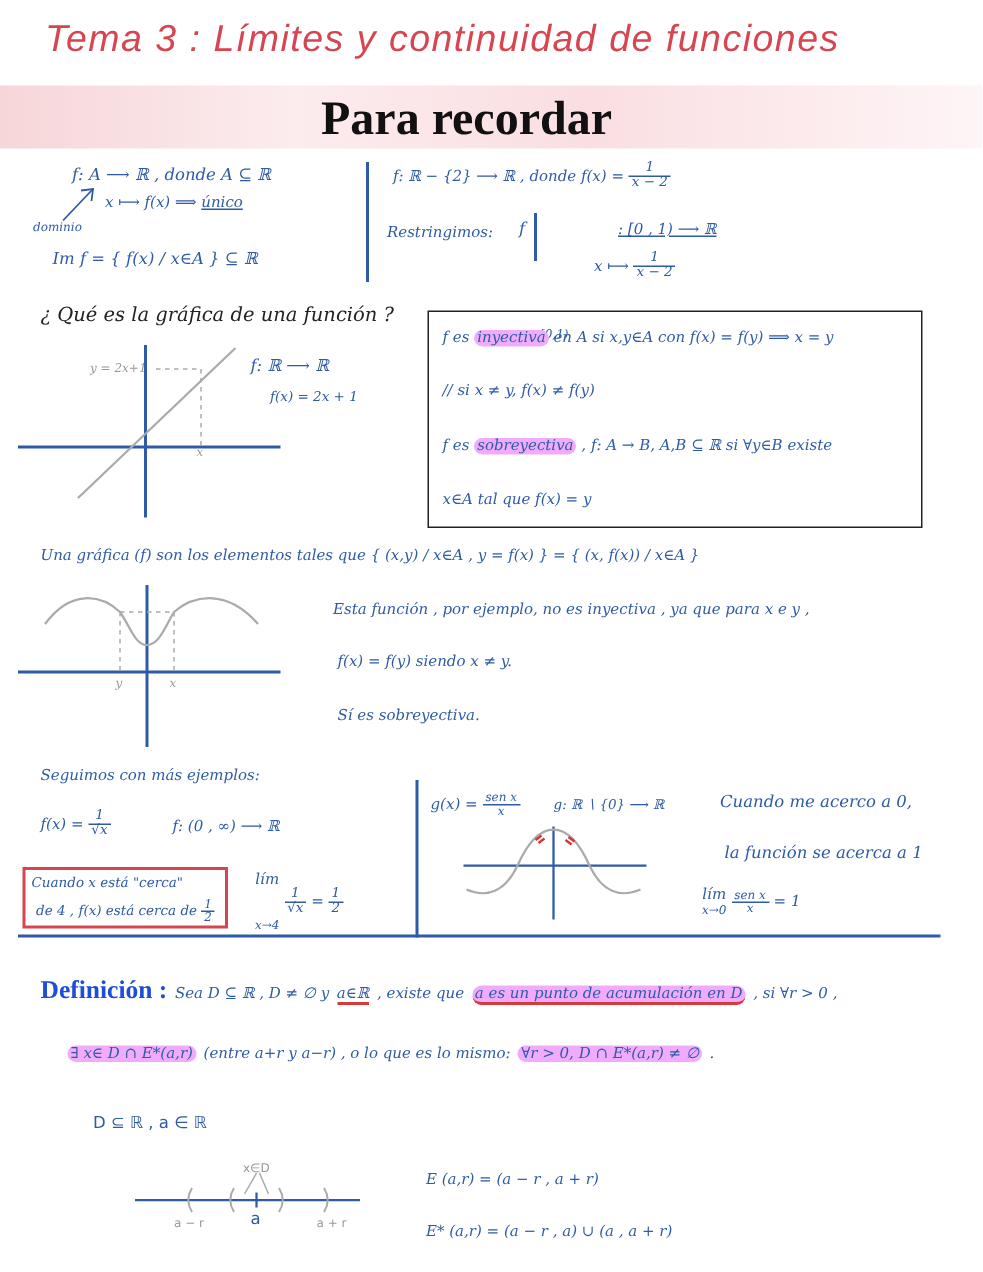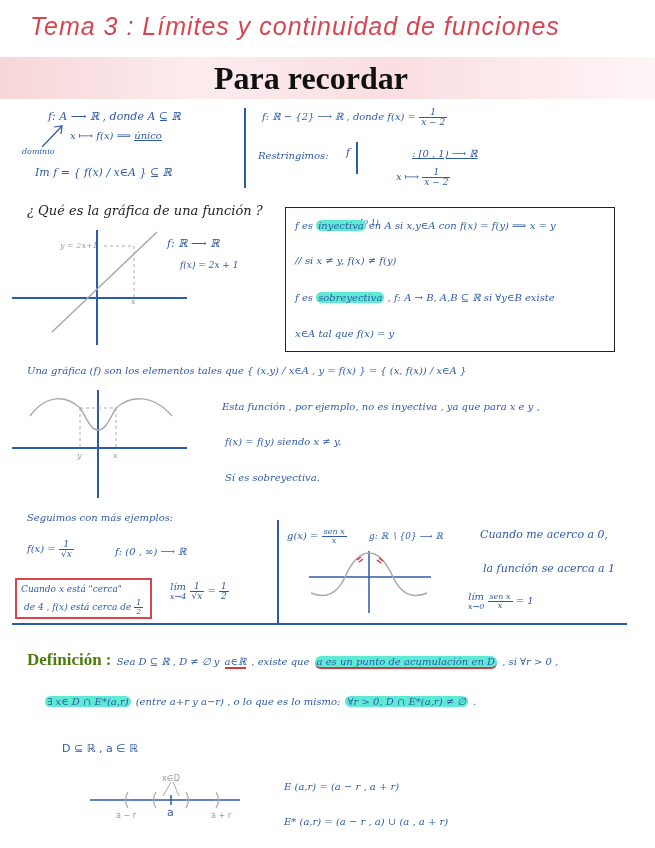--- a/index.html
+++ b/index.html
@@ -10,30 +10,30 @@
     .title { font-family: Liberation Sans, sans-serif; font-style: italic; color: #d64550; font-size: 25px; letter-spacing: 1px; }
     .banner { position: absolute; left: 0; top: 57px; width: 655px; height: 42px;
       background: linear-gradient(90deg, rgba(240,180,185,0.55) 0%, rgba(246,200,205,0.35) 30%, rgba(245,190,196,0.5) 60%, rgba(250,215,220,0.25) 100%); }
     .banner-title { font-family: "Liberation Serif", serif; font-weight: bold; color: #111; font-size: 32px; }
     .s11 { font-size: 11px; }
     .s10 { font-size: 10px; }
     .s9 { font-size: 9px; }
     .s8 { font-size: 8px; }
     .black { color: #222; font-family: "DejaVu Serif", serif; font-style: italic; }
     .grey { color: #999; }
-    .hl { background: #5eead4; border-radius: 6px; padding: 0 2px; margin-top: 23px; }
+    .hl { background: #f0abfc; border-radius: 6px; padding: 0 2px; margin-top: 23px; }
     .ul-red { border-bottom: 2px solid #d63a3a; }
     .vline { position: absolute; width: 2px; background: #2e5aa6; }
     .hline { position: absolute; height: 2px; background: #2e5aa6; }
     .box-black { position: absolute; border: 1.5px solid #222; }
     .box-red { position: absolute; border: 2px solid #d64550; }
     .frac { display: inline-block; vertical-align: middle; text-align: center; line-height: 1.05; }
     .frac .num { display: block; border-bottom: 1px solid currentColor; padding: 0 2px; }
     .frac .den { display: block; padding: 0 2px; }
-    .def-label { font-family: "Liberation Serif", serif; font-weight: bold; color: #4d7c0f; font-size: 17px; }
+    .def-label { font-family: "Liberation Serif", serif; font-weight: bold; color: #1d4ed8; font-size: 17px; }
     svg { position: absolute; overflow: visible; }
   </style>
 </head>
 <body>
 
 <div class="abs title" style="left:30px; top:12px;">Tema 3 : Límites y continuidad de funciones</div>
 
 <div class="banner"></div>
 <div class="abs banner-title" style="left:214px; top:60px;">Para recordar</div>
 
@@ -122,21 +122,21 @@
 <div class="abs hand s10" style="left:115px; top:546px;">f: (0 , ∞) ⟶ ℝ</div>
 
 <div class="box-red" style="left:15px; top:578px; width:137px; height:41px;"></div>
 <div class="abs hand s9" style="left:21px; top:584px;">Cuando x está "cerca"</div>
 <div class="abs hand s9" style="left:24px; top:599px;">
   <span>de 4 , f(x) está cerca de</span>
   <span class="frac s8"><span class="num">1</span><span class="den">2</span></span>
 </div>
 
 <div class="abs hand s10" style="left:170px; top:582px;">
-  <span class="frac" style="border:none;"><span style="display:block;">lím</span><span class="s8" style="display:block;">x→4</span></span>
+  <span class="frac" style="border:none;"><span style="display:block;">lím</span><span class="s8" style="display:block;margin-top:20px;">x→4</span></span>
   <span class="frac s9"><span class="num">1</span><span class="den">√x</span></span>
   <span>=</span>
   <span class="frac s9"><span class="num">1</span><span class="den">2</span></span>
 </div>
 
 <div class="vline" style="left:277px; top:520px; height:105px;"></div>
 
 <div class="abs hand s10" style="left:287px; top:528px;">
   <span>g(x) =</span>
   <span class="frac s8"><span class="num">sen x</span><span class="den">x</span></span>

